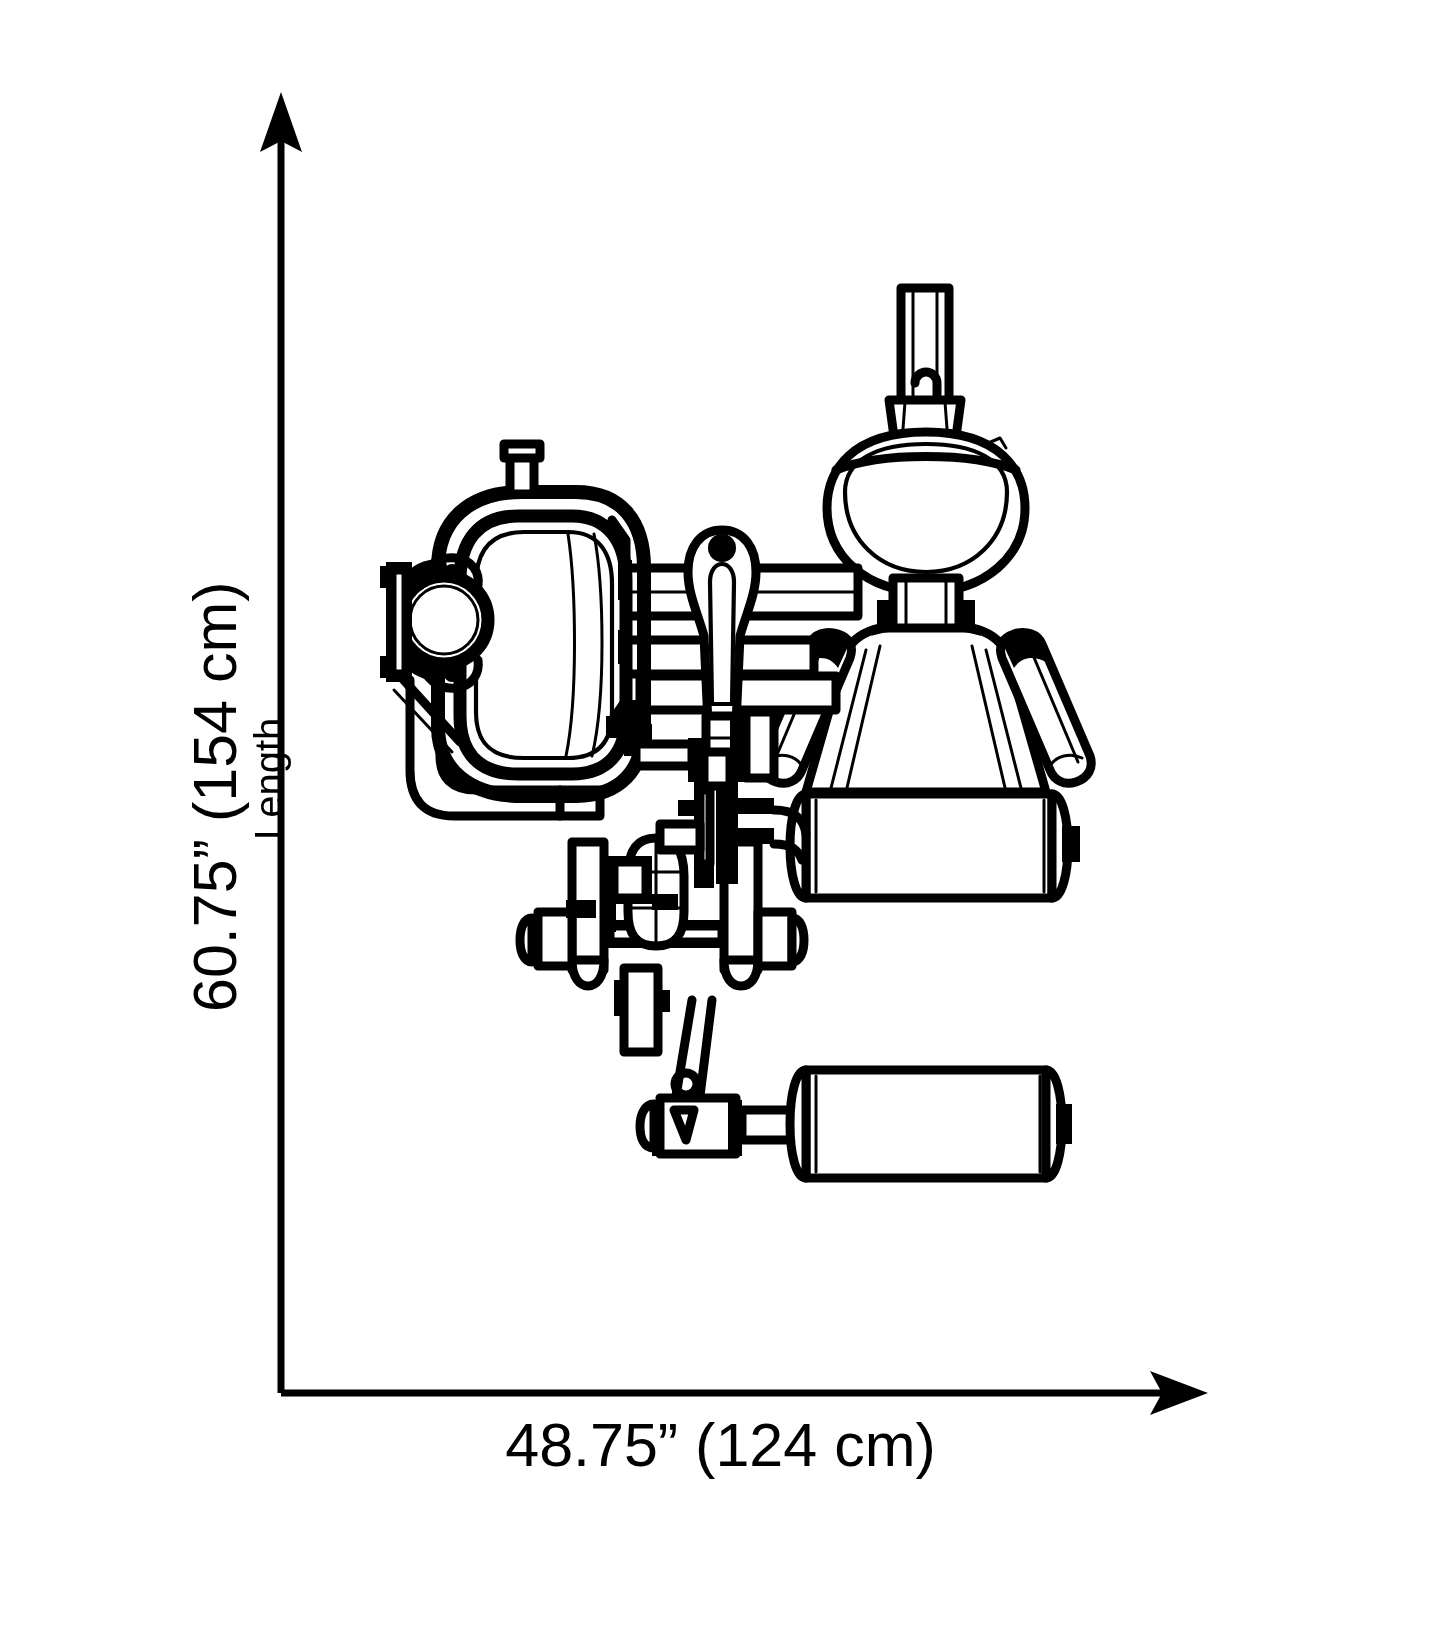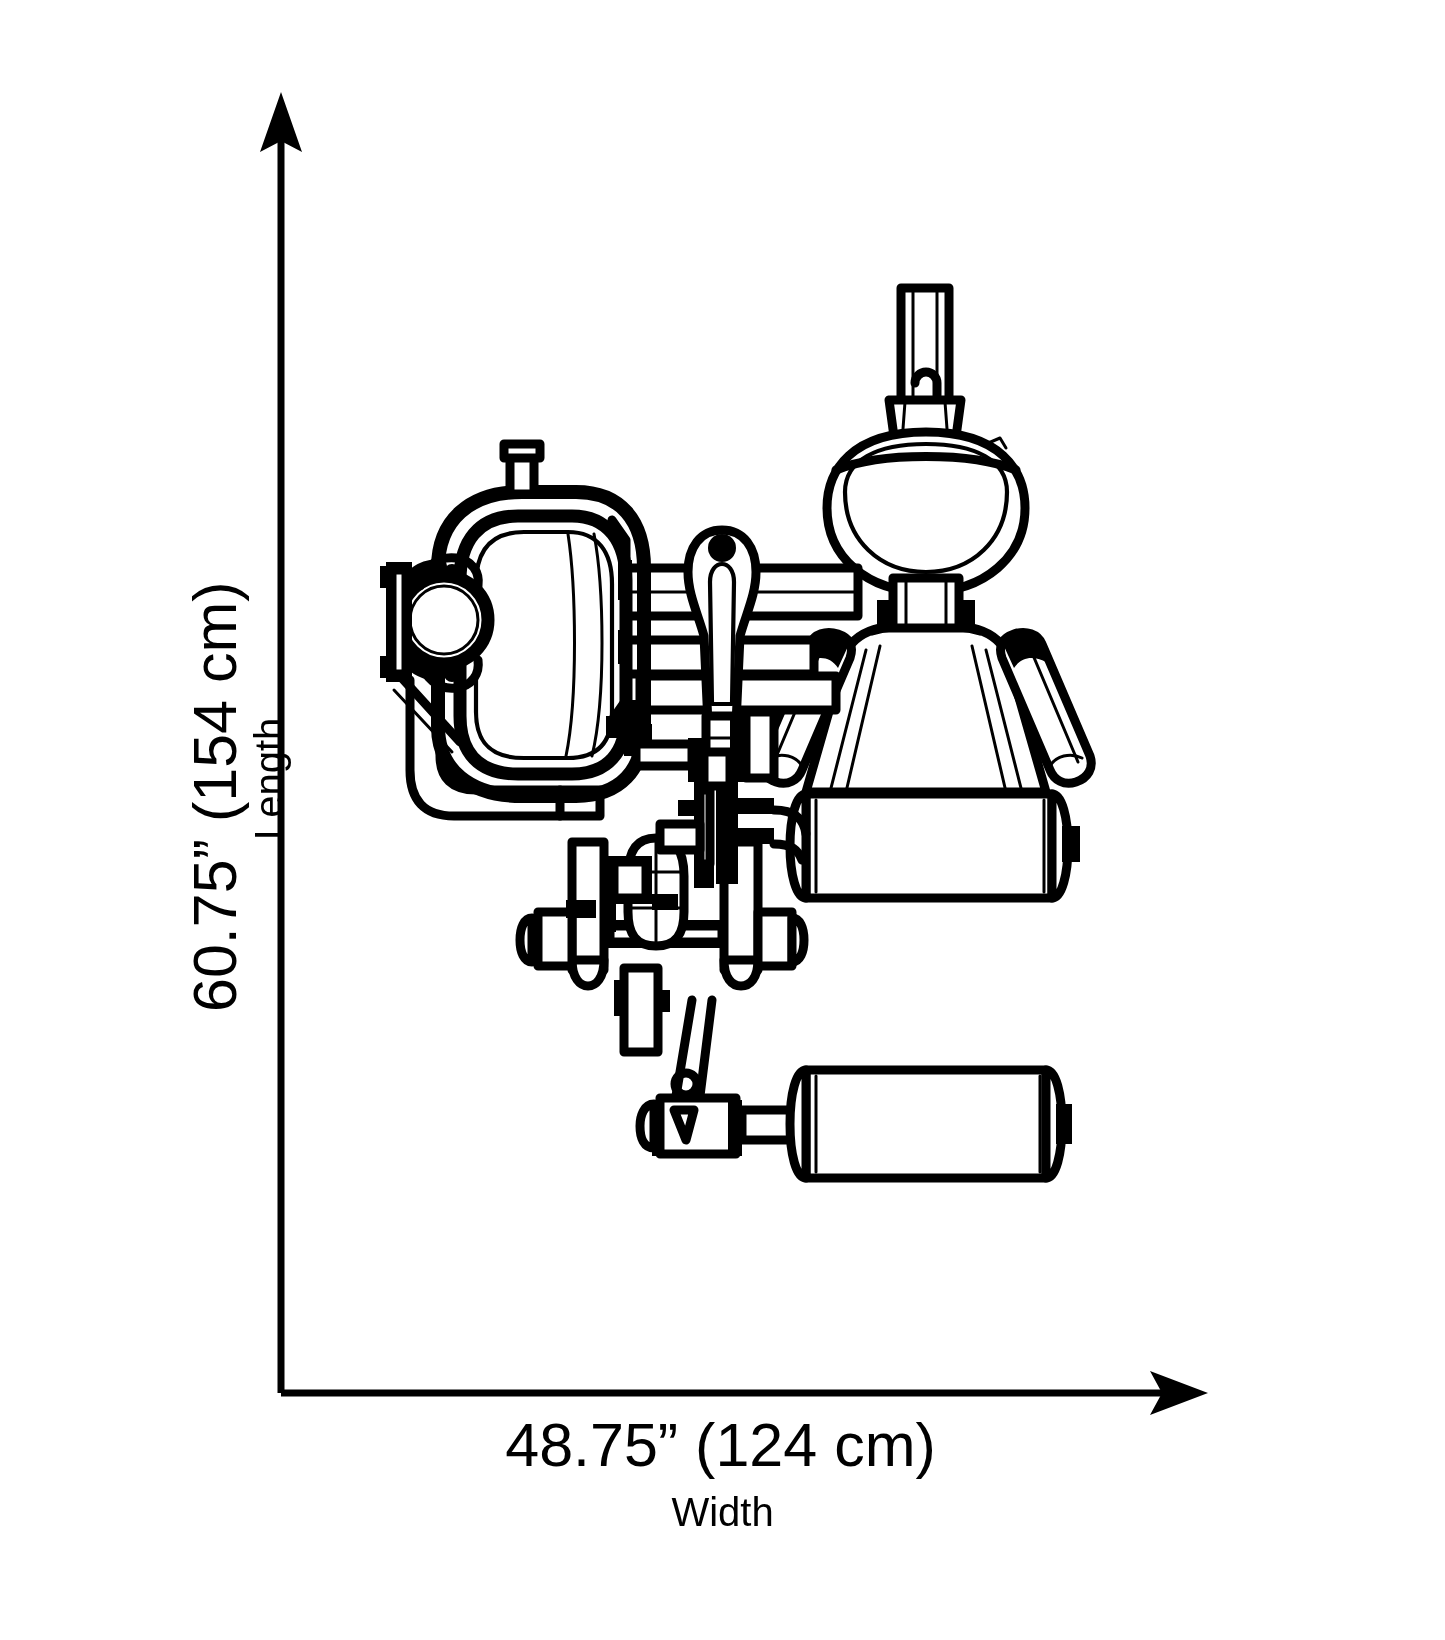--- a/index.html
+++ b/index.html
@@ -346,15 +346,14 @@
 
     </g>
   </svg>
 
   <div class="dim-text" id="length-value">60.75” (154 cm)</div>
 
   <div class="dim-text" id="length-caption">Length</div>
 
   <div class="dim-text" id="width-value">48.75” (124 cm)</div>
 
-  <div class="dim-text" id="width-caption">Width</div>
 
 </div>
 
 </body></html>

